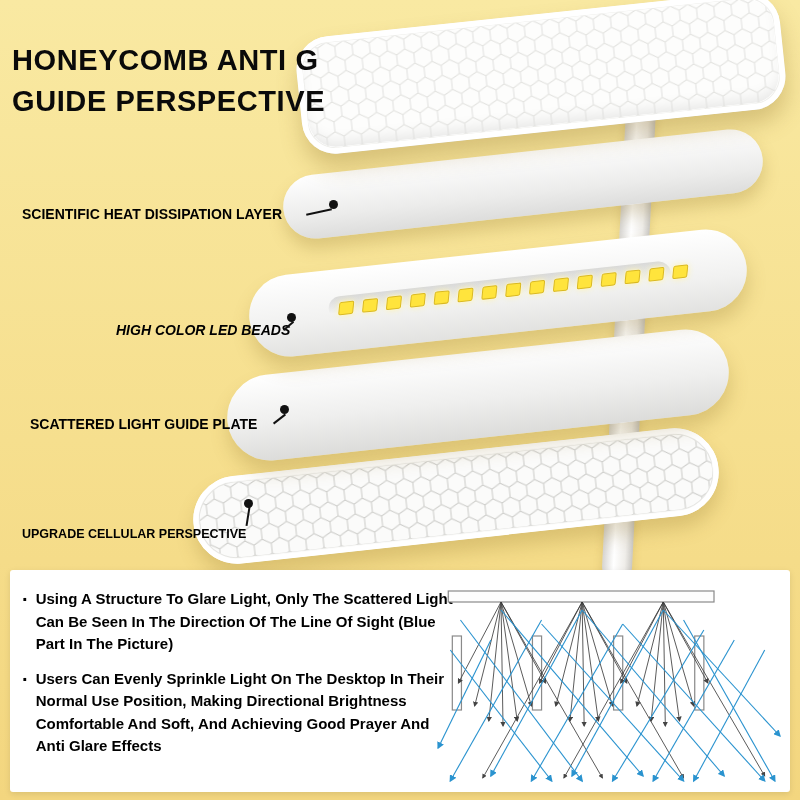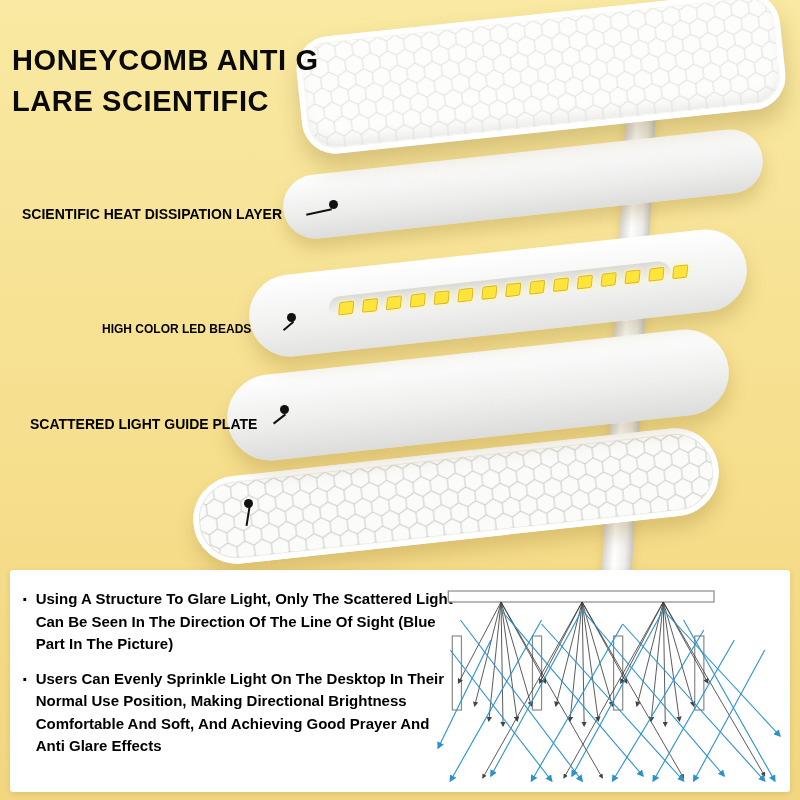--- a/index.html
+++ b/index.html
@@ -39,21 +39,21 @@
   .layer4{left:226px;top:352px;width:504px;height:86px;border-radius:43px;transform:rotate(-6.2deg);
           background:linear-gradient(180deg,#ffffff,#efefee 55%,#dcdcda);z-index:3;
           box-shadow:0 12px 18px rgba(140,110,40,.25);}
   .layer5{left:192px;top:452px;width:528px;height:88px;border-radius:44px;transform:rotate(-6.2deg);
           background:#fbfbfa;z-index:2;overflow:hidden;
           box-shadow:inset 0 0 0 5px #ffffff, 0 12px 18px rgba(140,110,40,.25);}
 
   
   .callout-label{position:absolute;z-index:9;font-weight:700;color:#000;white-space:nowrap;}
   .cl-heat{left:22px;top:206px;font-size:14px;}
-  .cl-led{left:102px;top:322px;font-size:12px;}
+  .cl-led{left:116px;top:322px;font-size:14px;font-style:italic;}
   .cl-guide{left:30px;top:416px;font-size:14px;text-align:right;}
   .cl-cell{left:22px;top:527px;font-size:12.5px;}
   .leader{position:absolute;z-index:9;background:#111;}
   .ld-heat{left:306px;top:211px;width:26px;height:2px;transform:rotate(-12deg);}
   .ld-led{left:282px;top:325px;width:13px;height:2px;transform:rotate(-40deg);}
   .ld-guide{left:272px;top:418px;width:15px;height:2px;transform:rotate(-38deg);}
   .ld-cell{left:247px;top:507px;width:2px;height:19px;transform:rotate(9deg);}
   .dot{position:absolute;z-index:9;width:9px;height:9px;border-radius:50%;background:#111;}
   .dt-heat{left:329px;top:200px;}
   .dt-led{left:287px;top:313px;}
@@ -67,21 +67,21 @@
   .bullet{display:flex;gap:7px;margin-bottom:12px;font-size:15px;font-weight:700;
           line-height:1.5;color:#000;}
   .bullet .mark{font-size:20px;line-height:1.1;flex:0 0 auto;}
   .light-diagram{position:absolute;left:420px;top:8px;width:355px;height:205px;}
 </style>
 </head>
 <body>
 
 <div class="stage">
 
-  <h1 class="title"><span>HONEYCOMB ANTI G</span><br><span>LARE SCIENTIFIC</span></h1>
+  <h1 class="title"><span>HONEYCOMB ANTI G</span><br><span>GUIDE PERSPECTIVE</span></h1>
 
   <div class="pole"></div>
 
   <div class="layer layer1">
     <svg class="hex-svg" viewBox="0 0 474 106" preserveAspectRatio="none">
       <defs>
         <pattern id="hexA" width="17.32" height="30" patternUnits="userSpaceOnUse">
           <path d="M8.66 0 L17.32 5 L17.32 15 L8.66 20 L0 15 L0 5 Z M8.66 20 L8.66 30" fill="none" stroke="#e1e1de" stroke-width="1"></path>
         </pattern>
       </defs>
@@ -130,20 +130,21 @@
   <div class="dot dt-heat"></div>
 
   <div class="callout-label cl-led">HIGH COLOR LED BEADS</div>
   <div class="leader ld-led"></div>
   <div class="dot dt-led"></div>
 
   <div class="callout-label cl-guide">SCATTERED LIGHT GUIDE PLATE</div>
   <div class="leader ld-guide"></div>
   <div class="dot dt-guide"></div>
 
+  <div class="callout-label cl-cell">UPGRADE CELLULAR PERSPECTIVE</div>
   <div class="leader ld-cell"></div>
   <div class="dot dt-cell"></div>
 
   <div class="info-panel">
     <div class="bullets">
       <div class="bullet">
         <span class="mark">·</span>
         <span>Using A Structure To Glare Light, Only The Scattered Light Can Be Seen In The Direction Of The Line Of Sight (Blue Part In The Picture)</span>
       </div>
       <div class="bullet">

